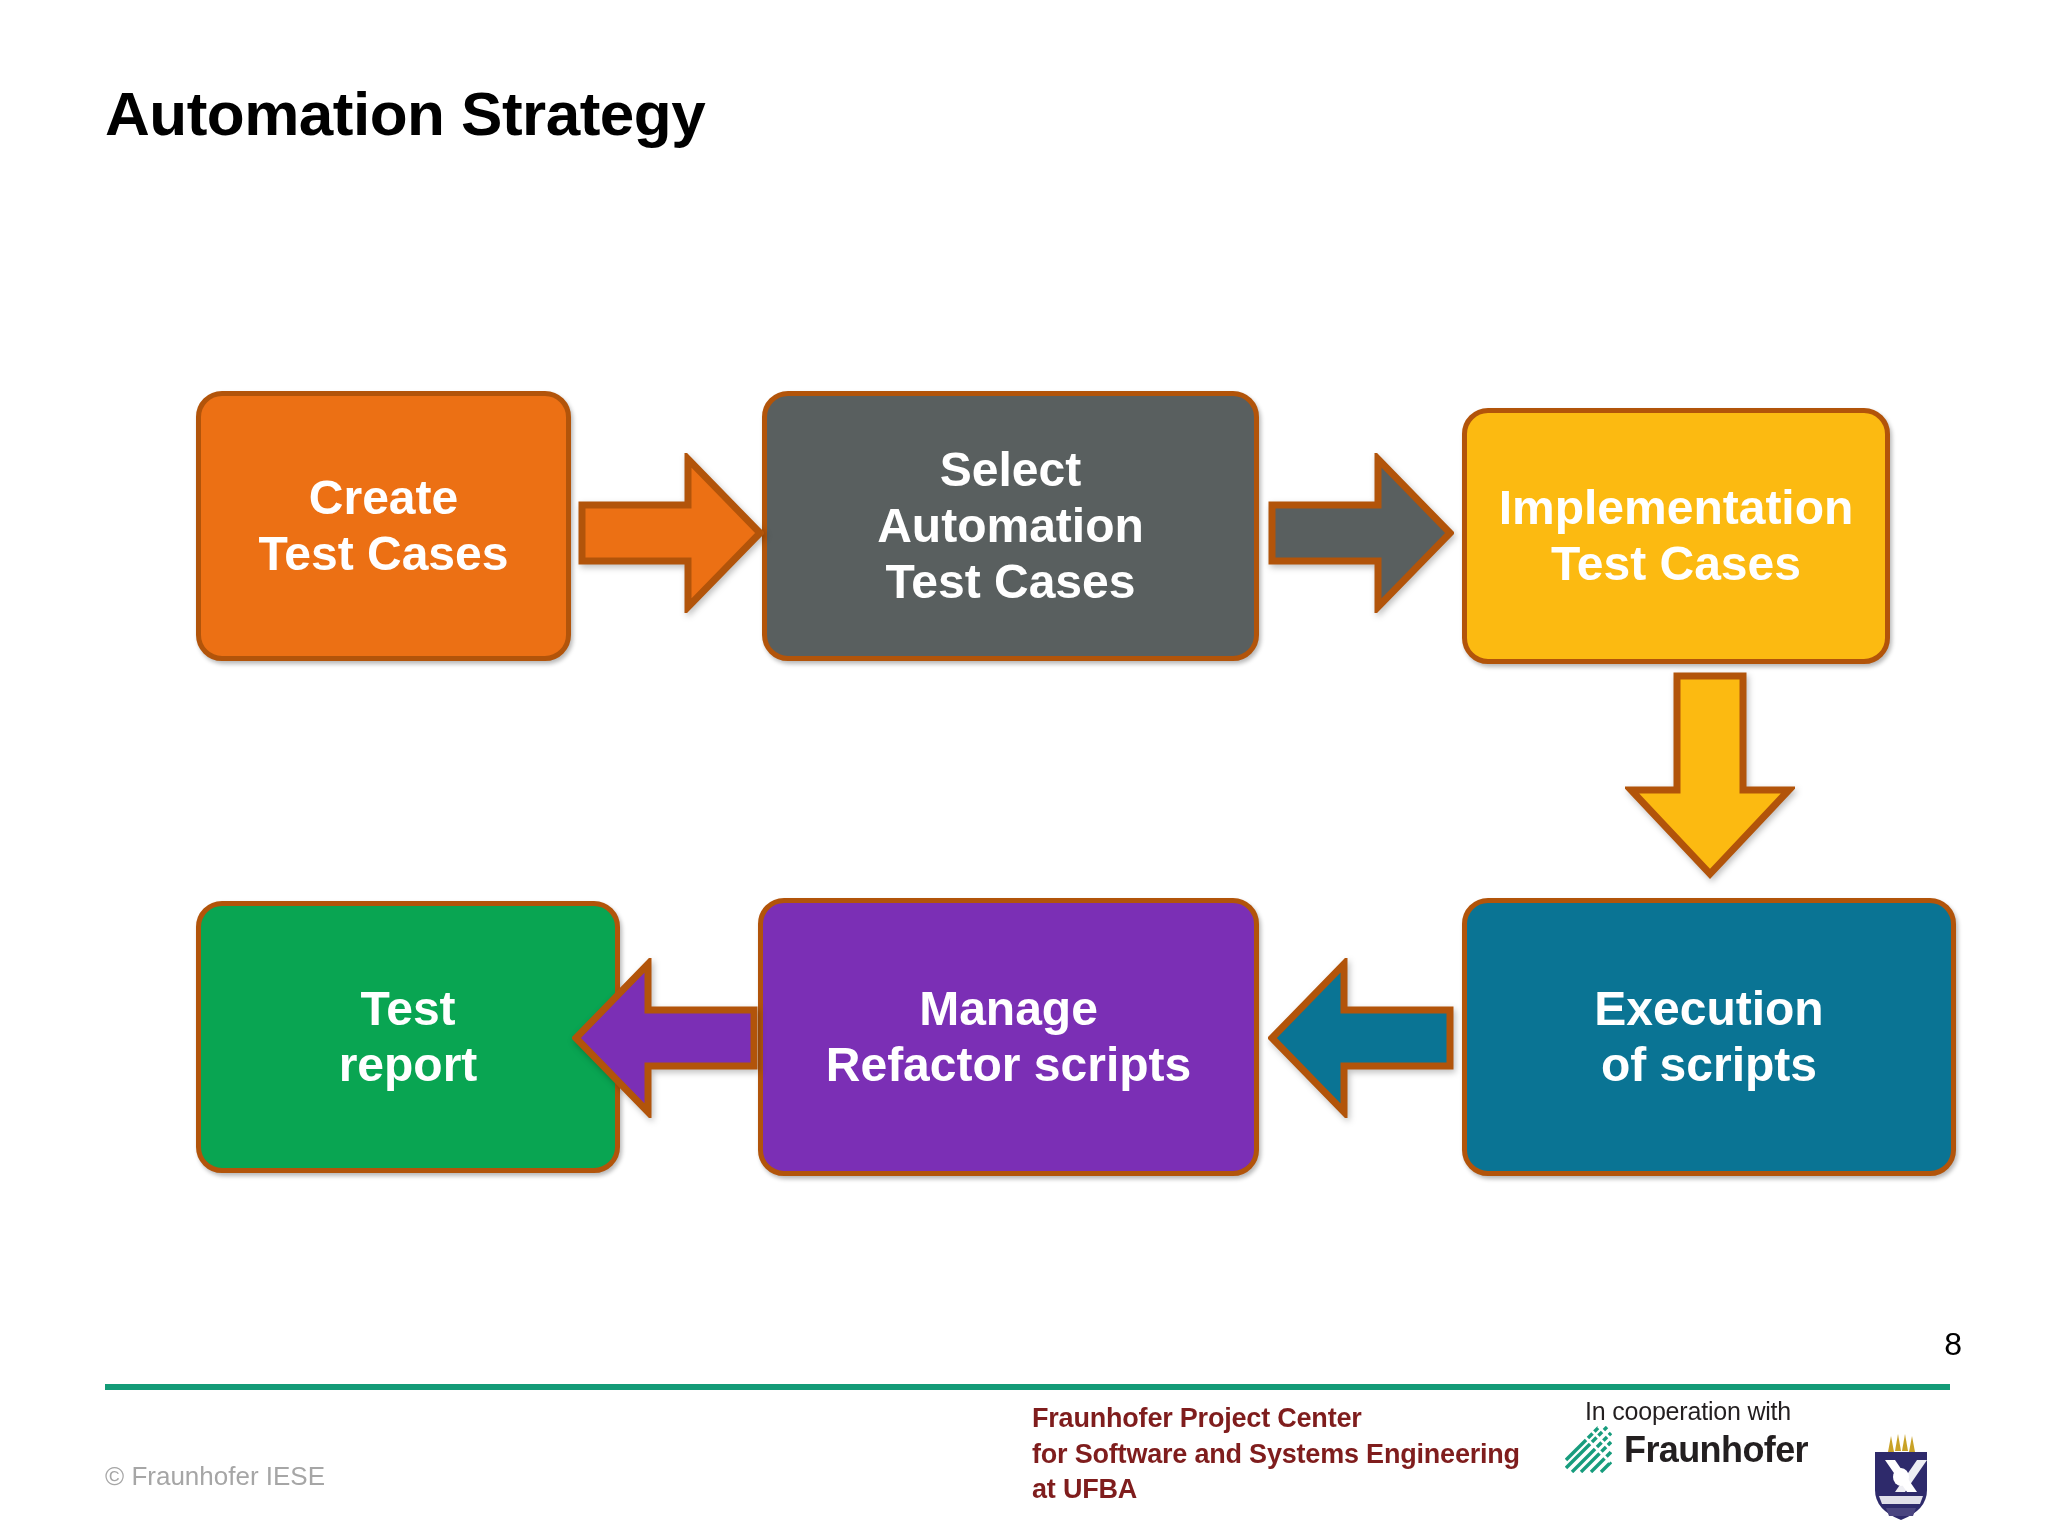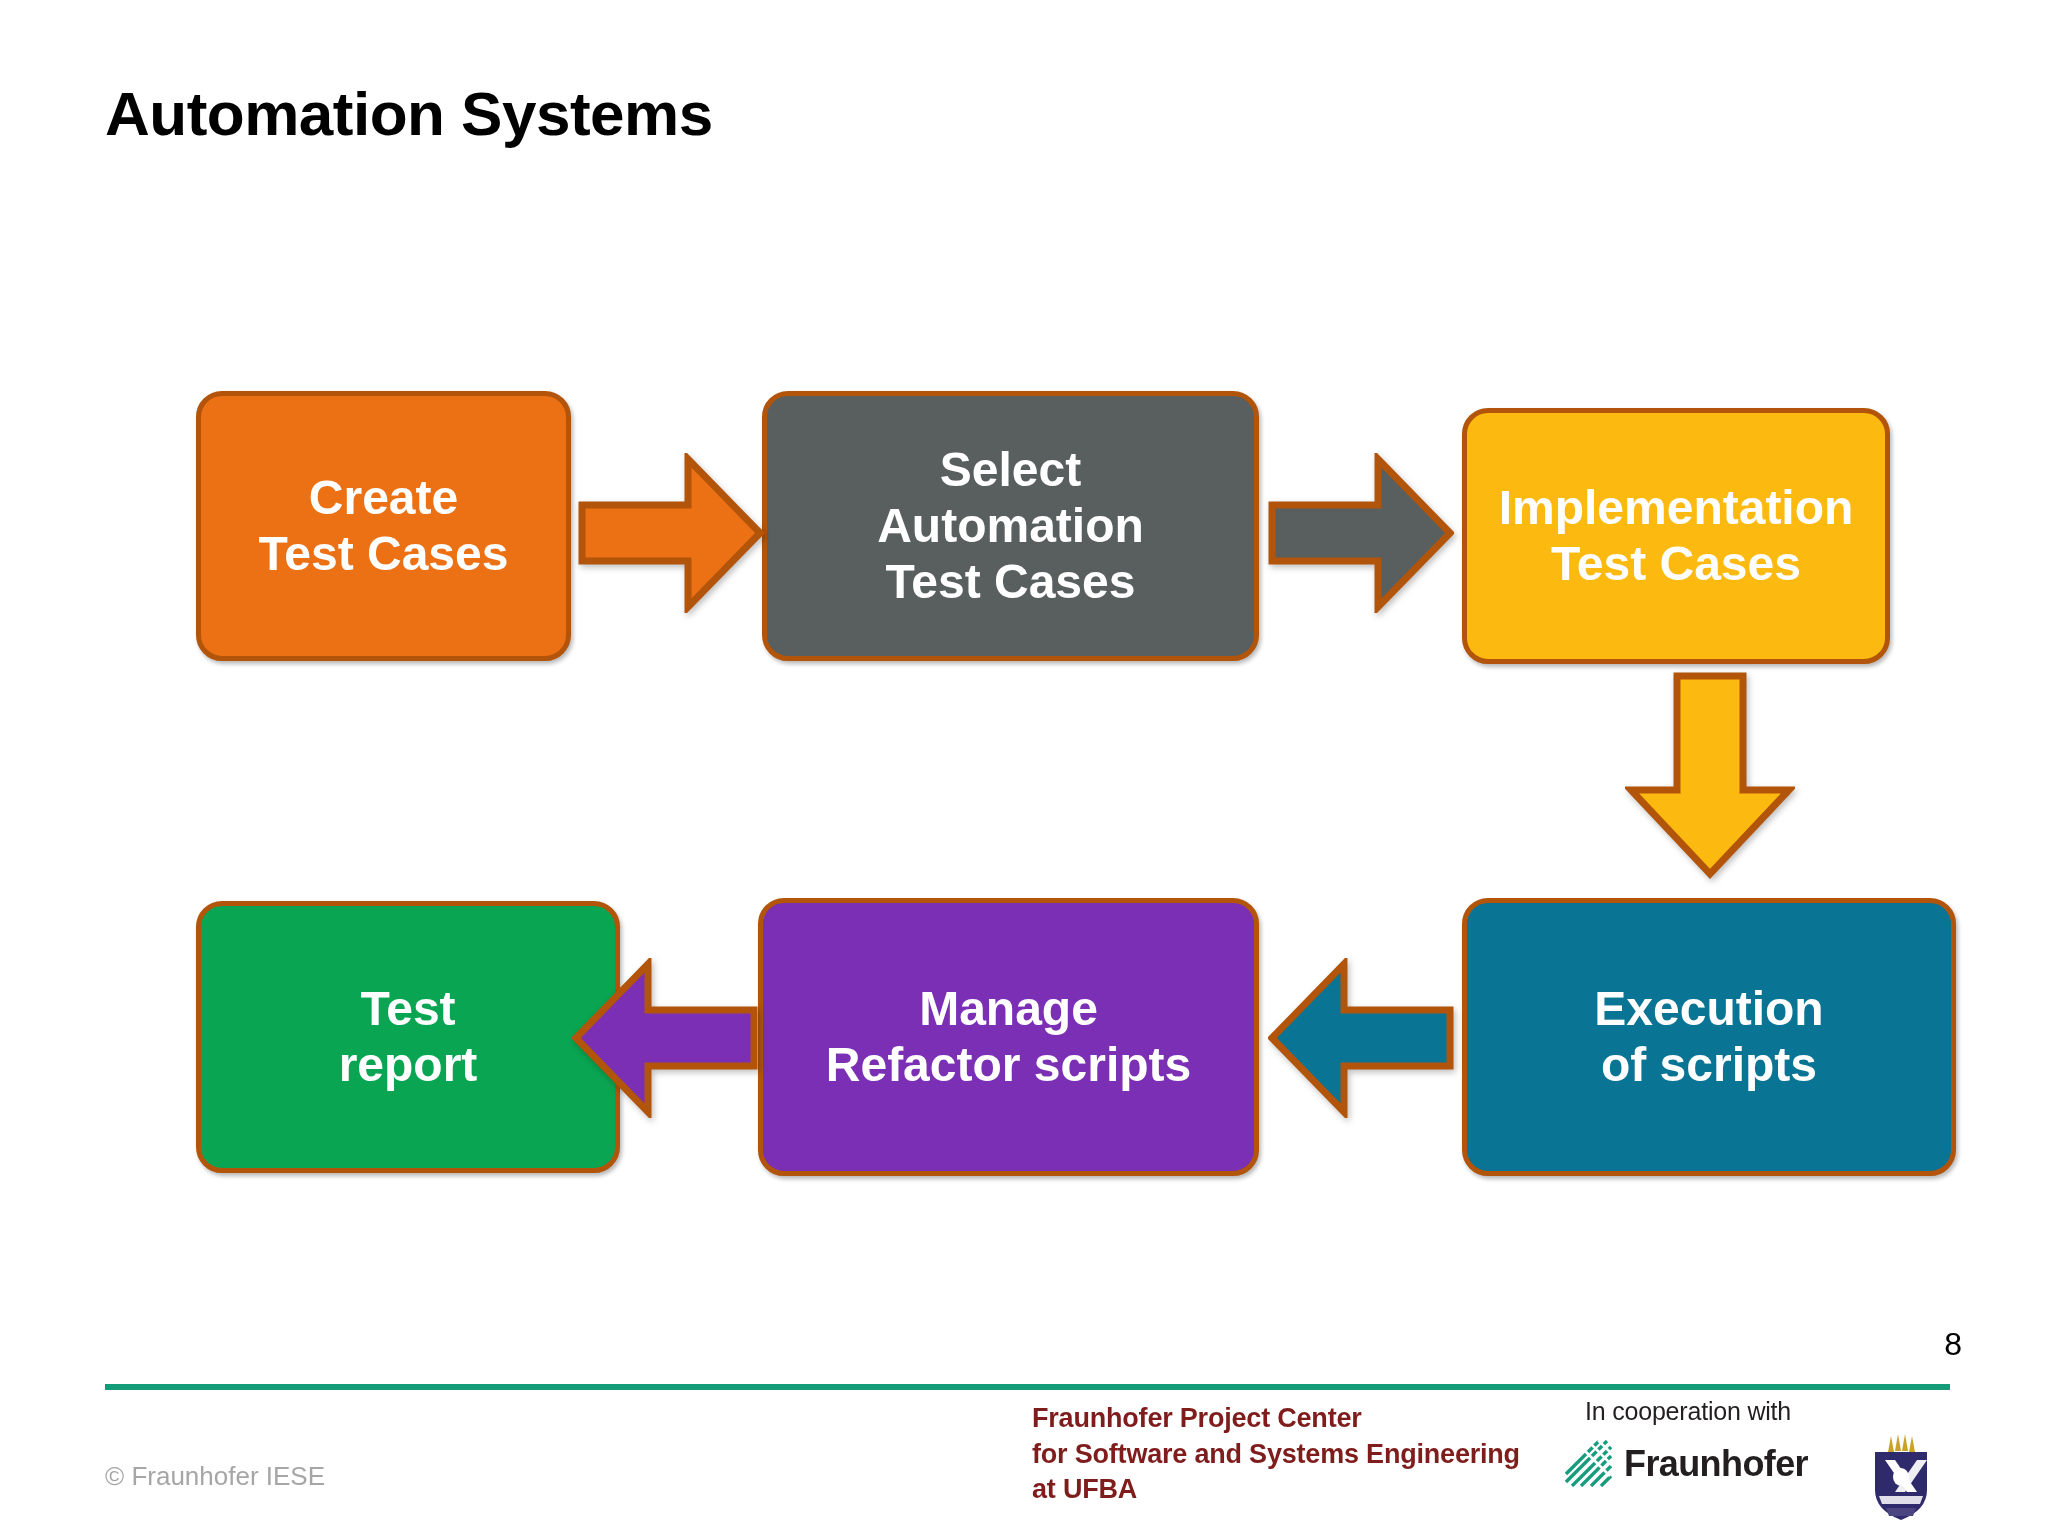--- a/index.html
+++ b/index.html
@@ -111,21 +111,21 @@
   }
   #coop-label {
     font-size: 25px;
     color: #231F20;
     letter-spacing: -0.2px;
     margin-left: 20px;
   }
   #fraunhofer-logo {
     display: flex;
     align-items: center;
-    margin-top: 14px;
+    margin-top: 0;
   }
   #fraunhofer-mark {
     width: 47px;
     height: 47px;
     position: relative;
     overflow: hidden;
     background: #ffffff;
   }
   #fraunhofer-wordmark {
     font-size: 36px;
@@ -139,21 +139,21 @@
     position: absolute;
     left: 1862px;
     top: 1430px;
     width: 78px;
     height: 94px;
   }
 </style>
 </head>
 <body>
 
-<div id="slide-title">Automation Systems</div>
+<div id="slide-title">Automation Strategy</div>
 
 <div id="diagram">
 
   <div class="node" id="node-create">Create
 Test Cases</div>
 
   <div class="node" id="node-select">Select
 Automation
 Test Cases</div>
 

